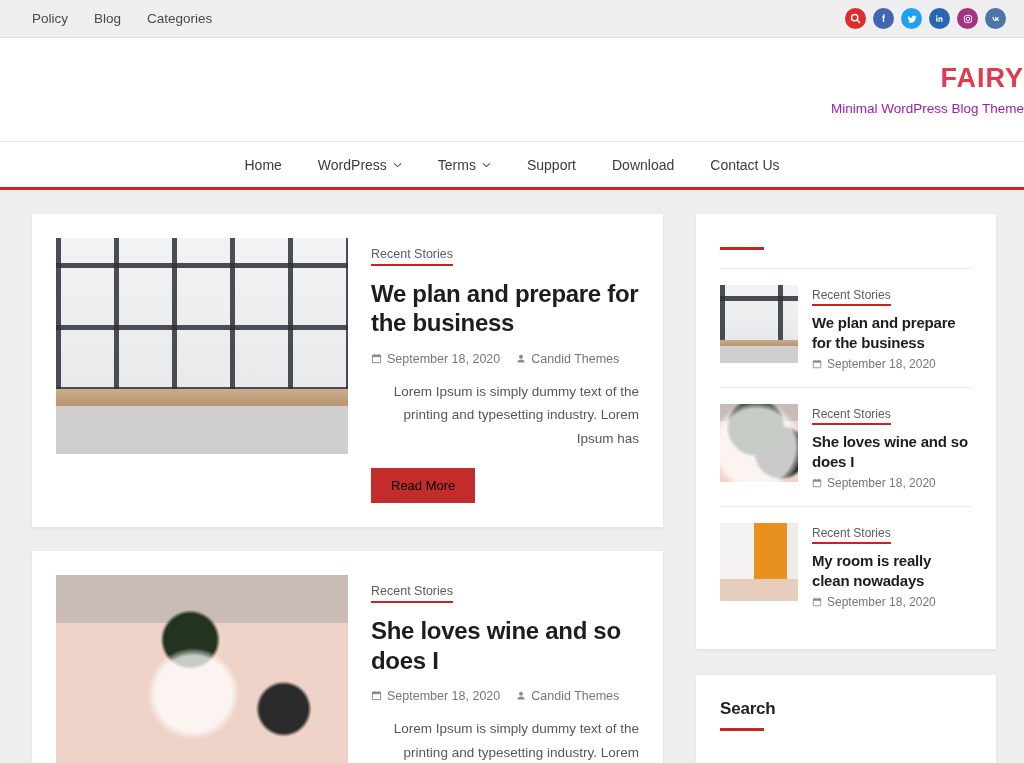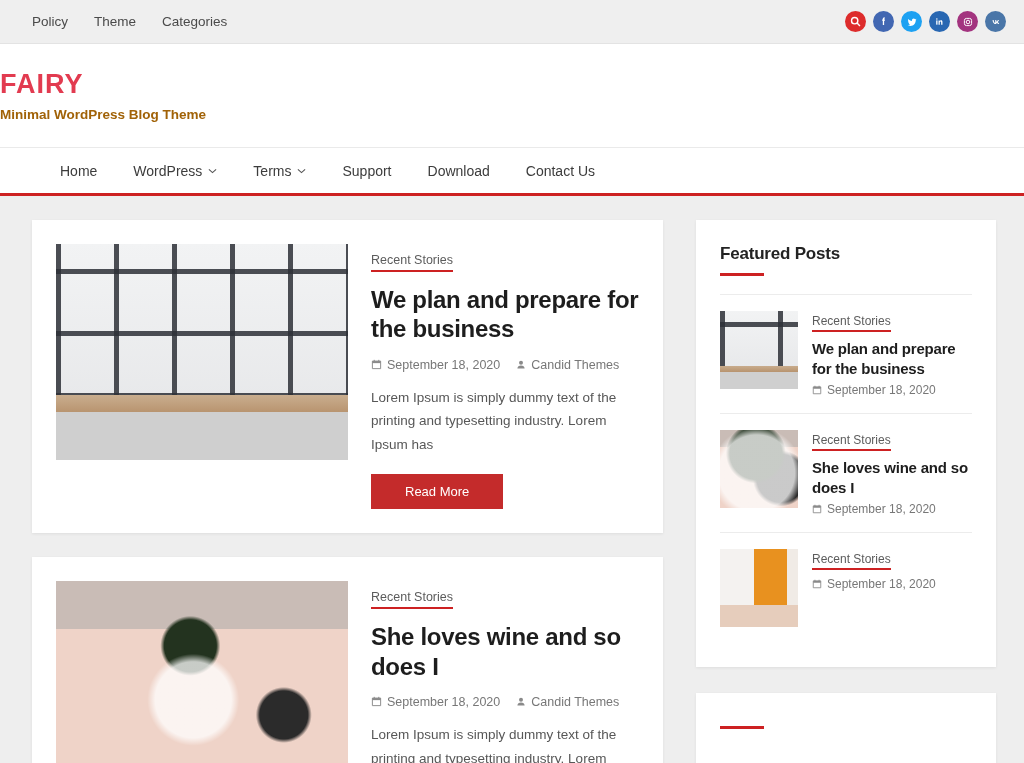--- a/index.html
+++ b/index.html
@@ -5,21 +5,21 @@
   * { box-sizing: border-box; margin: 0; padding: 0; }
   html, body {
     width: 1024px; height: 763px;
     background: #eeeeee;
     font-family: "Liberation Sans", sans-serif;
     overflow: hidden;
   }
 
   
   .topbar {
-    height: 44px;
+    height: 38px;
     background: #efefef;
     border-bottom: 1px solid #e3e3e3;
     display: flex; align-items: center;
     padding: 0 18px 0 32px;
   }
   .topbar-links { display: flex; gap: 26px; }
   .topbar-links a {
     font-size: 13.5px; color: #4a4a4a; text-decoration: none;
   }
   .topbar-social { margin-left: auto; display: flex; gap: 7px; align-items: center; }
@@ -28,38 +28,38 @@
     display: flex; align-items: center; justify-content: center;
     color: #fff;
   }
   .soc svg { display:block; }
 
   
   .site-header {
     background: #fff;
     height: 103px;
     display: flex; flex-direction: column;
-    align-items: flex-start; justify-content: center;
+    align-items: flex-end; justify-content: center;
   }
   .site-title {
     font-size: 27px; font-weight: bold; letter-spacing: 1px;
     color: #e23b50;
   }
   .site-tagline {
     margin-top: 7px;
-    font-size: 13.5px; color: #a16207; font-weight: bold;
+    font-size: 13.5px; color: #a21caf;
   }
 
   
   .navbar {
     background: #fff;
     border-top: 1px solid #eaeaea;
     border-bottom: 3px solid #cd2122;
     height: 49px;
-    display: flex; align-items: center; justify-content: flex-start; padding-left: 42px;
+    display: flex; align-items: center; justify-content: center;
   }
   .nav-list { display: flex; align-items: center; gap: 0; }
   .nav-item {
     display: flex; align-items: center; gap: 6px;
     padding: 0 18px;
     font-size: 14px; color: #3c3c3c;
     cursor: pointer;
   }
   .chev { display: block; }
 
@@ -101,26 +101,27 @@
     margin-bottom: 14px;
   }
   .meta {
     display: flex; align-items: center; gap: 16px;
     font-size: 12.5px; color: #777; margin-bottom: 14px;
   }
   .meta span { display: flex; align-items: center; gap: 5px; }
   .excerpt {
     font-size: 13.5px; line-height: 1.75; color: #575757;
     margin-bottom: 18px;
+    text-align: right;
   }
   .btn-read {
     display: inline-block;
-    background: #c42b2b; color: #ffffff;
+    background: #c42b2b; color: #000000;
     font-size: 13px;
-    padding: 10px 34px;
+    padding: 10px 20px;
     border: none; cursor: pointer;
   }
 
   
   .widget {
     background: #fff;
     box-shadow: 0 1px 3px rgba(0,0,0,0.07);
     padding: 24px;
     margin-bottom: 26px;
   }
@@ -181,21 +182,21 @@
       linear-gradient(to bottom, rgba(255,255,255,0) 72%, #e6cdbc 72%),
       linear-gradient(to right, #f4f2f0 0 44%, #e8911f 44% 86%, #f0ebe6 86%);
   }
 </style>
 </head>
 <body>
 
 <div class="topbar">
   <div class="topbar-links">
     <a href="#">Policy</a>
-    <a href="#">Theme</a>
+    <a href="#">Blog</a>
     <a href="#">Categories</a>
   </div>
   <div class="topbar-social">
     <span class="soc" style="background:#dd2c2c">
       <svg width="11" height="11" viewBox="0 0 16 16" fill="none" stroke="#fff" stroke-width="2">
         <circle cx="6.8" cy="6.8" r="4.6"></circle>
           <line x1="10.3" y1="10.3" x2="14.5" y2="14.5"></line>
       </svg>
     </span>
     <span class="soc" style="background:#4267b2">
@@ -321,21 +322,20 @@
         <p class="excerpt">Lorem Ipsum is simply dummy text of the printing and typesetting industry. Lorem Ipsum has</p>
 
       </div>
     </article>
 
   </div>
 
   <aside class="sidebar">
 
     <section class="widget">
-      <div class="widget-title">Featured Posts</div>
       <div class="widget-rule"></div>
 
       <div class="fpost">
         <div class="fthumb img-office"></div>
         <div class="fbody">
           <div><span class="fcat">Recent Stories</span></div>
           <div class="ftitle">We plan and prepare for the business</div>
           <div class="fmeta">
             <svg width="10" height="10" viewBox="0 0 16 16" fill="#8a8a8a">
               <path d="M2 3h12v11H2z" fill="none" stroke="#8a8a8a" stroke-width="1.4"></path>
@@ -362,32 +362,34 @@
             </svg>
             <span>September 18, 2020</span>
           </div>
         </div>
       </div>
 
       <div class="fpost">
         <div class="fthumb img-room"></div>
         <div class="fbody">
           <div><span class="fcat">Recent Stories</span></div>
+          <div class="ftitle">My room is really clean nowadays</div>
           <div class="fmeta">
             <svg width="10" height="10" viewBox="0 0 16 16" fill="#8a8a8a">
               <path d="M2 3h12v11H2z" fill="none" stroke="#8a8a8a" stroke-width="1.4"></path>
               <rect x="2" y="3" width="12" height="3"></rect>
                 <rect x="4" y="1.2" width="1.4" height="2.6"></rect>
                 <rect x="10.6" y="1.2" width="1.4" height="2.6"></rect>
             </svg>
             <span>September 18, 2020</span>
           </div>
         </div>
       </div>
     </section>
 
     <section class="widget">
+      <div class="widget-title">Search</div>
       <div class="widget-rule"></div>
 
     </section>
 
   </aside>
 </div>
 
 </body></html>

